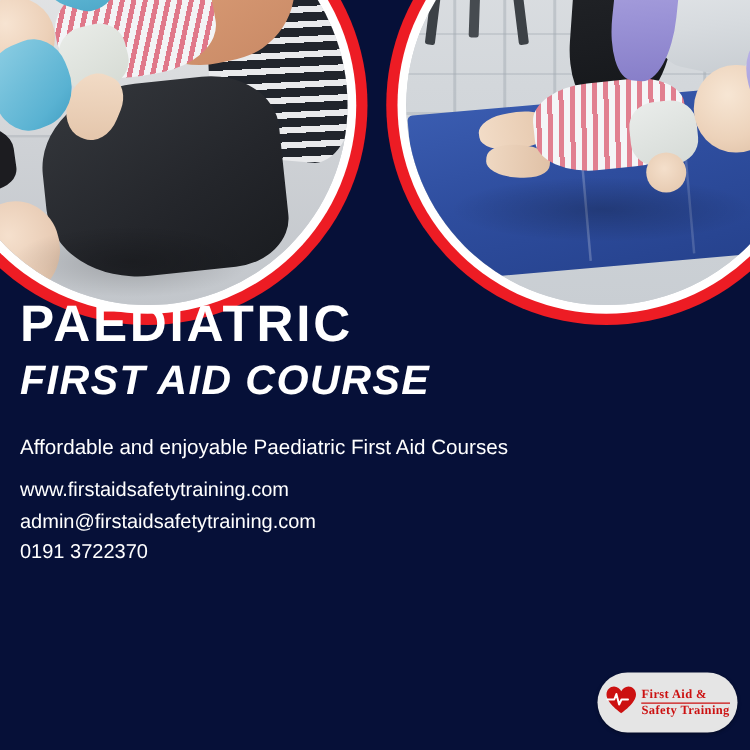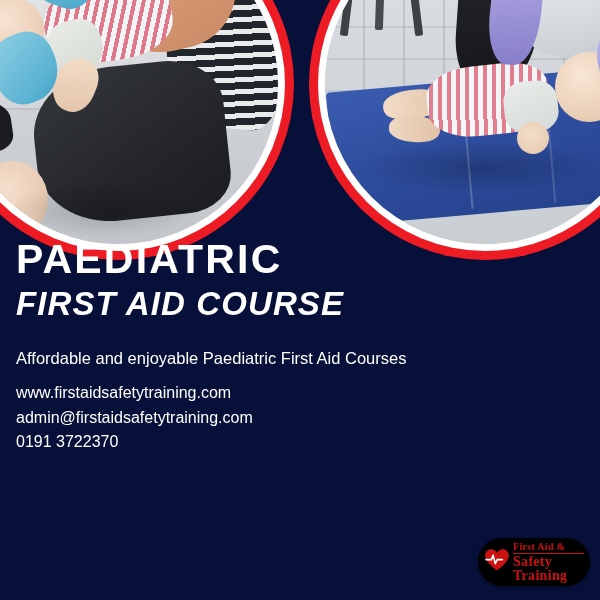--- a/index.html
+++ b/index.html
@@ -159,33 +159,33 @@
     line-height:1.2;margin:22px 0 0 0;
   }
   .contact-line{
     font-size:16px;line-height:1.52;margin:0;font-weight:400;
   }
   #contact-block{margin-top:12px;}
 
   
   #logo-badge{
     position:absolute;left:478px;top:538px;width:112px;height:48px;
-    background:#000000;border-radius:24px;
+    background:#e5e5e5;border-radius:24px;
     display:flex;align-items:center;justify-content:center;
     box-shadow:0 1px 3px rgba(0,0,0,.35);
   }
   #logo-inner{display:flex;align-items:center;gap:3px;padding:0 6px;}
   #logo-heart{flex:0 0 auto;}
   #logo-text{
     display:flex;flex-direction:column;line-height:1.0;
     font-family:"Liberation Serif", serif;color:#cc1111;
     font-weight:bold;
   }
   #logo-l1{font-size:10px;letter-spacing:.3px;border-bottom:1.2px solid #cc1111;padding-bottom:1px;}
-  #logo-l2{font-size:14px;letter-spacing:.3px;padding-top:1px;}
+  #logo-l2{font-size:10px;letter-spacing:.3px;padding-top:1px;}
 </style>
 </head>
 <body>
 
 <div id="poster">
 
   <div class="photo-ring" id="ring-left">
     <div class="white-gap">
       <div class="photo">
         <div class="scene">

